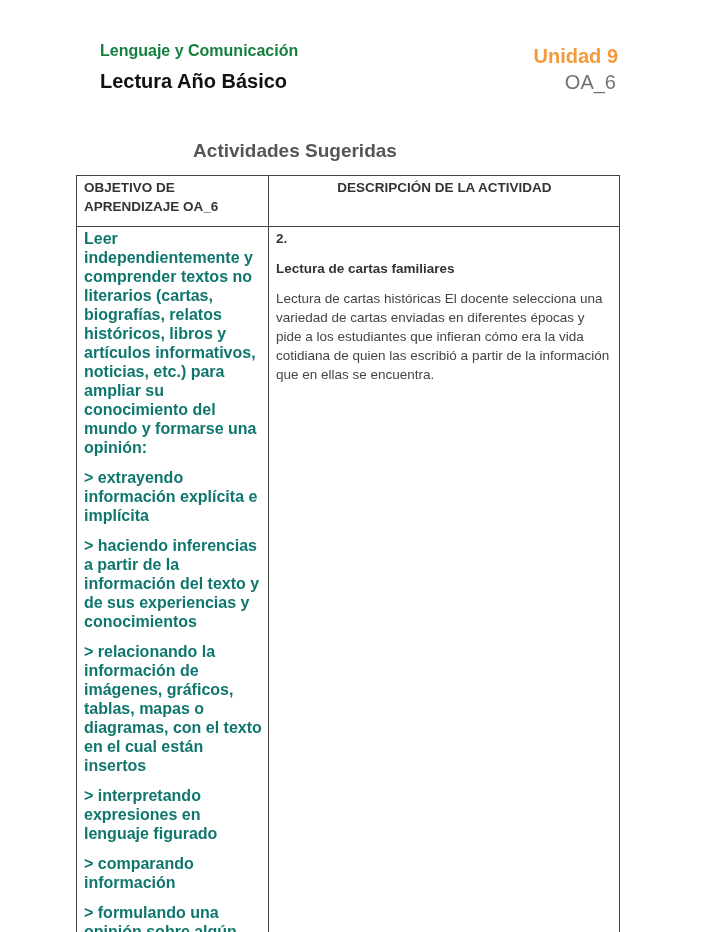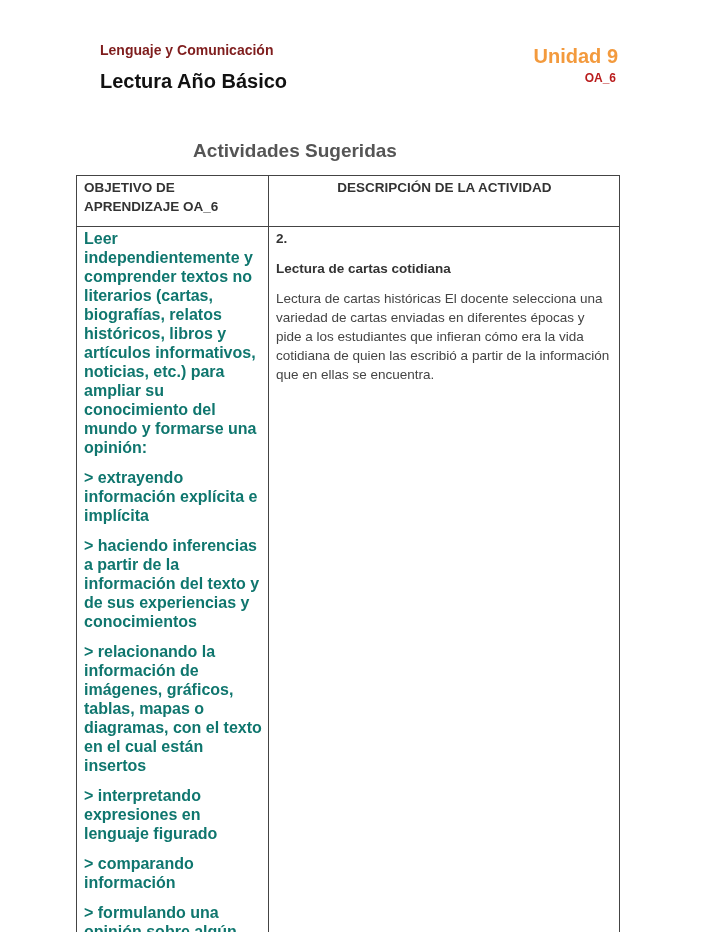--- a/index.html
+++ b/index.html
@@ -1,20 +1,20 @@
 <!DOCTYPE html>
 <html><head>
 <meta charset="utf-8">
 <style>
   html, body { margin:0; padding:0; background:#ffffff; }
   body { width:720px; height:932px; position:relative; overflow:hidden; font-family:"Liberation Sans", sans-serif; }
-  .h-subject { position:absolute; left:100px; top:42px; font-size:14px; font-weight:bold; color:#7f1d1d; }
+  .h-subject { position:absolute; left:100px; top:42px; font-size:16px; font-weight:bold; color:#15803d; }
   .h-grade { position:absolute; left:100px; top:70px; font-size:20px; font-weight:bold; color:#111; }
   .h-unit { position:absolute; right:102px; top:45px; font-size:20px; font-weight:bold; color:#f39a3d; text-align:right; }
-  .h-oa { position:absolute; right:104px; top:71px; font-size:12px; font-weight:bold; color:#b91c1c; text-align:right; }
+  .h-oa { position:absolute; right:104px; top:71px; font-size:20px; font-weight:normal; color:#737373; text-align:right; }
   .section-title { position:absolute; left:0; width:590px; top:140px; text-align:center; font-size:19px; font-weight:bold; color:#555; }
   table.act { position:absolute; left:76px; top:175px; width:544px; border-collapse:collapse; table-layout:fixed; }
   table.act td, table.act th { border:1.5px solid #444; vertical-align:top; padding:2px 6px 4px 7px; }
   table.act th { font-size:13.5px; font-weight:bold; color:#333; line-height:19px; height:44px; }
   th.c1 { width:178px; text-align:left; }
   th.c2 { text-align:center; }
   td.obj { font-size:16px; font-weight:bold; color:#0f766e; line-height:19px; height:603px; padding-top:1px; }
   td.obj p { margin:0 0 11px 0; }
   td.desc { font-size:13.5px; color:#444; line-height:19px; padding-top:1px; }
   td.desc .num { font-weight:bold; color:#333; margin:0 0 11px 0; }
@@ -42,18 +42,18 @@
       <p>Leer independientemente y comprender textos no literarios (cartas, biografías, relatos históricos, libros y artículos informativos, noticias, etc.) para ampliar su conocimiento del mundo y formarse una opinión:</p>
       <p>&gt; extrayendo información explícita e implícita</p>
       <p>&gt; haciendo inferencias a partir de la información del texto y de sus experiencias y conocimientos</p>
       <p>&gt; relacionando la información de imágenes, gráficos, tablas, mapas o diagramas, con el texto en el cual están insertos</p>
       <p>&gt; interpretando expresiones en lenguaje figurado</p>
       <p>&gt; comparando información</p>
       <p style="margin-bottom:0">&gt; formulando una opinión sobre algún aspecto de la</p>
     </td>
     <td class="desc">
       <p class="num">2.</p>
-      <p class="atitle">Lectura de cartas cotidiana</p>
+      <p class="atitle">Lectura de cartas familiares</p>
       <p class="body">Lectura de cartas históricas El docente selecciona una variedad de cartas enviadas en diferentes épocas y pide a los estudiantes que infieran cómo era la vida cotidiana de quien las escribió a partir de la información que en ellas se encuentra.</p>
     </td>
   </tr>
 </tbody>
   </table>
 
 </body></html>

